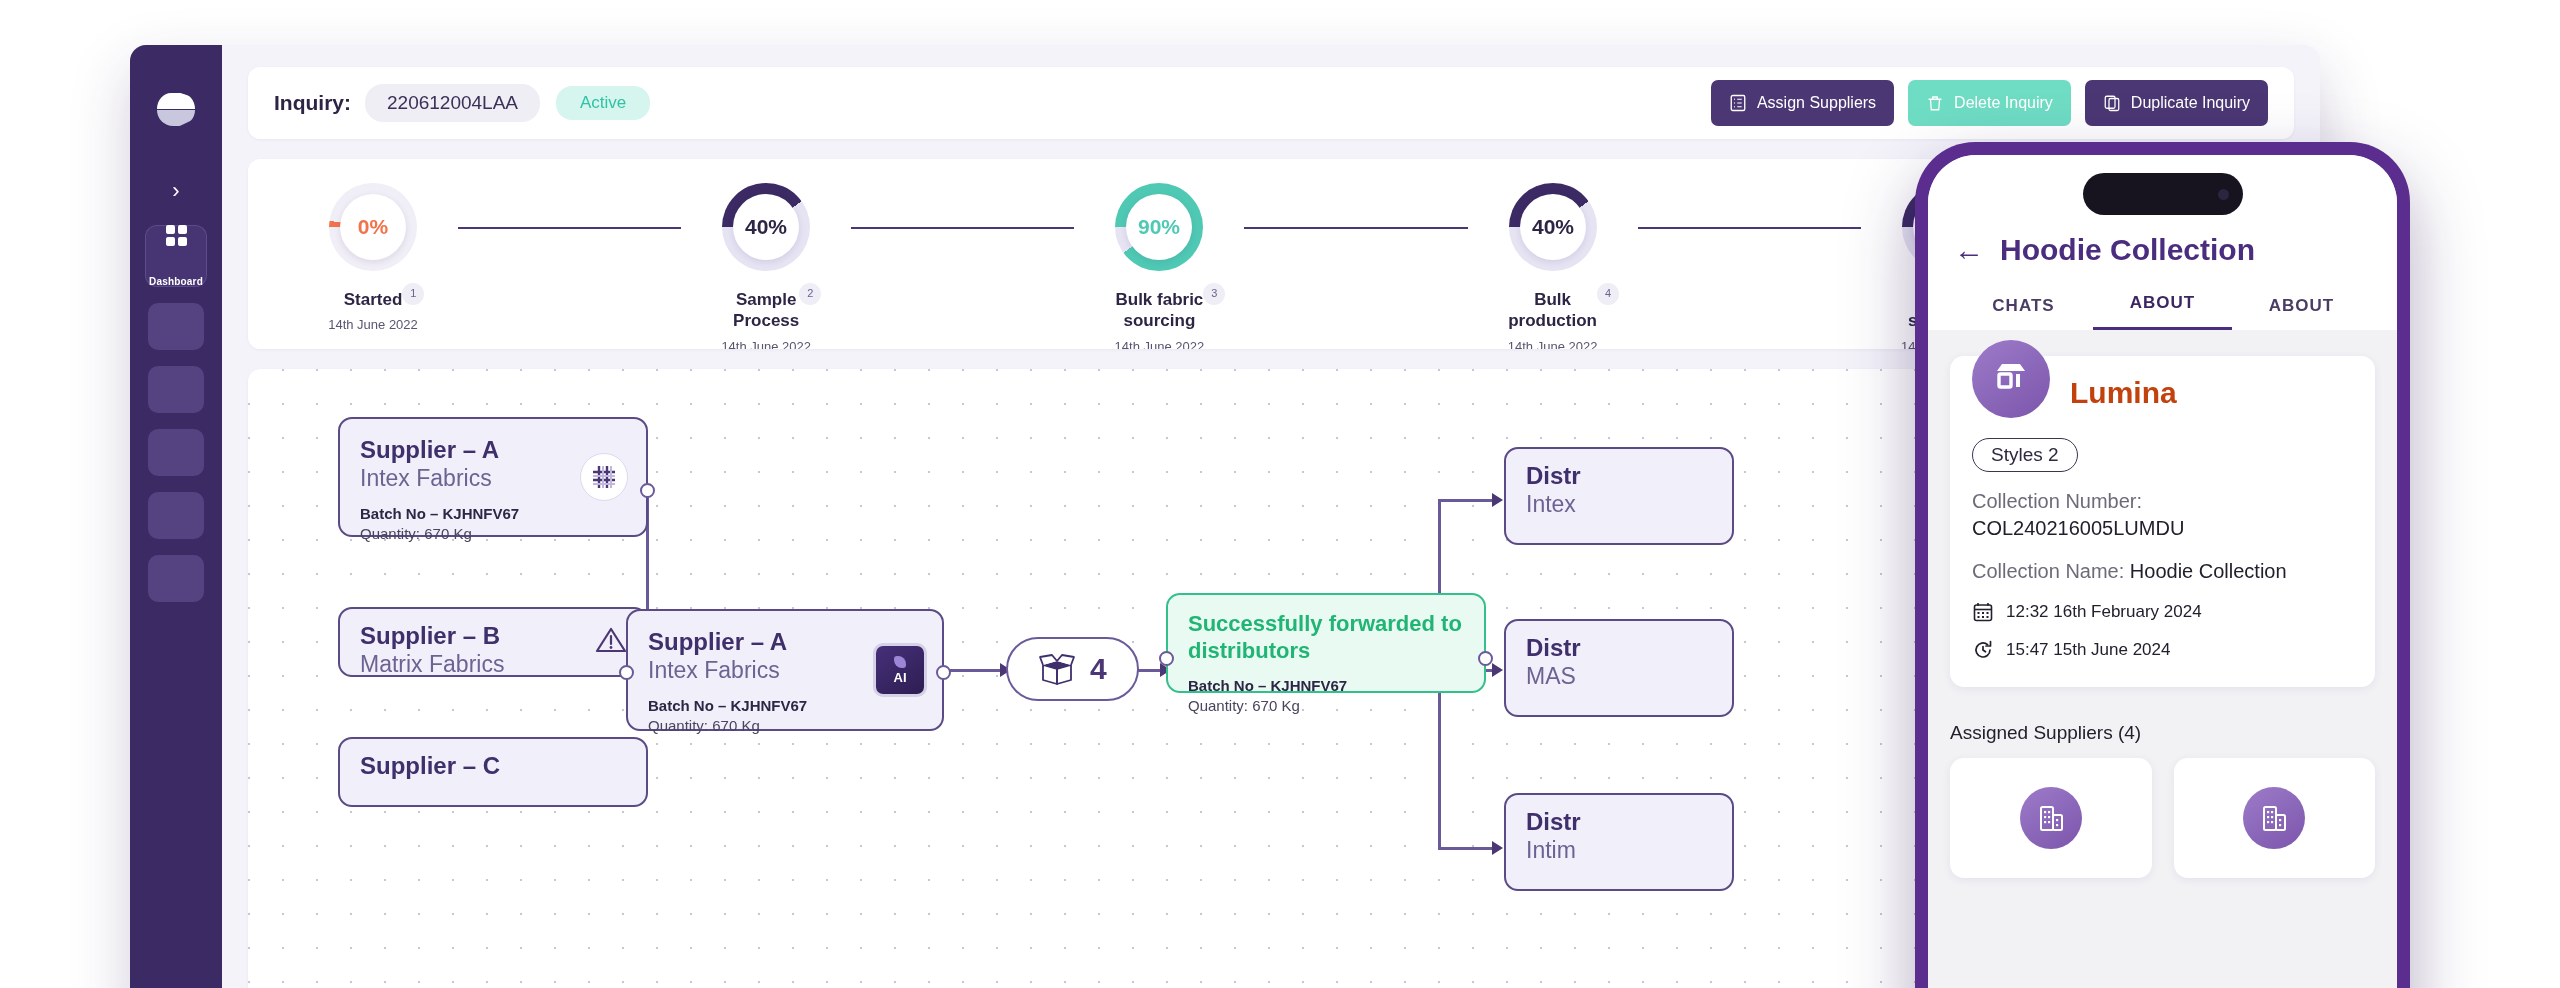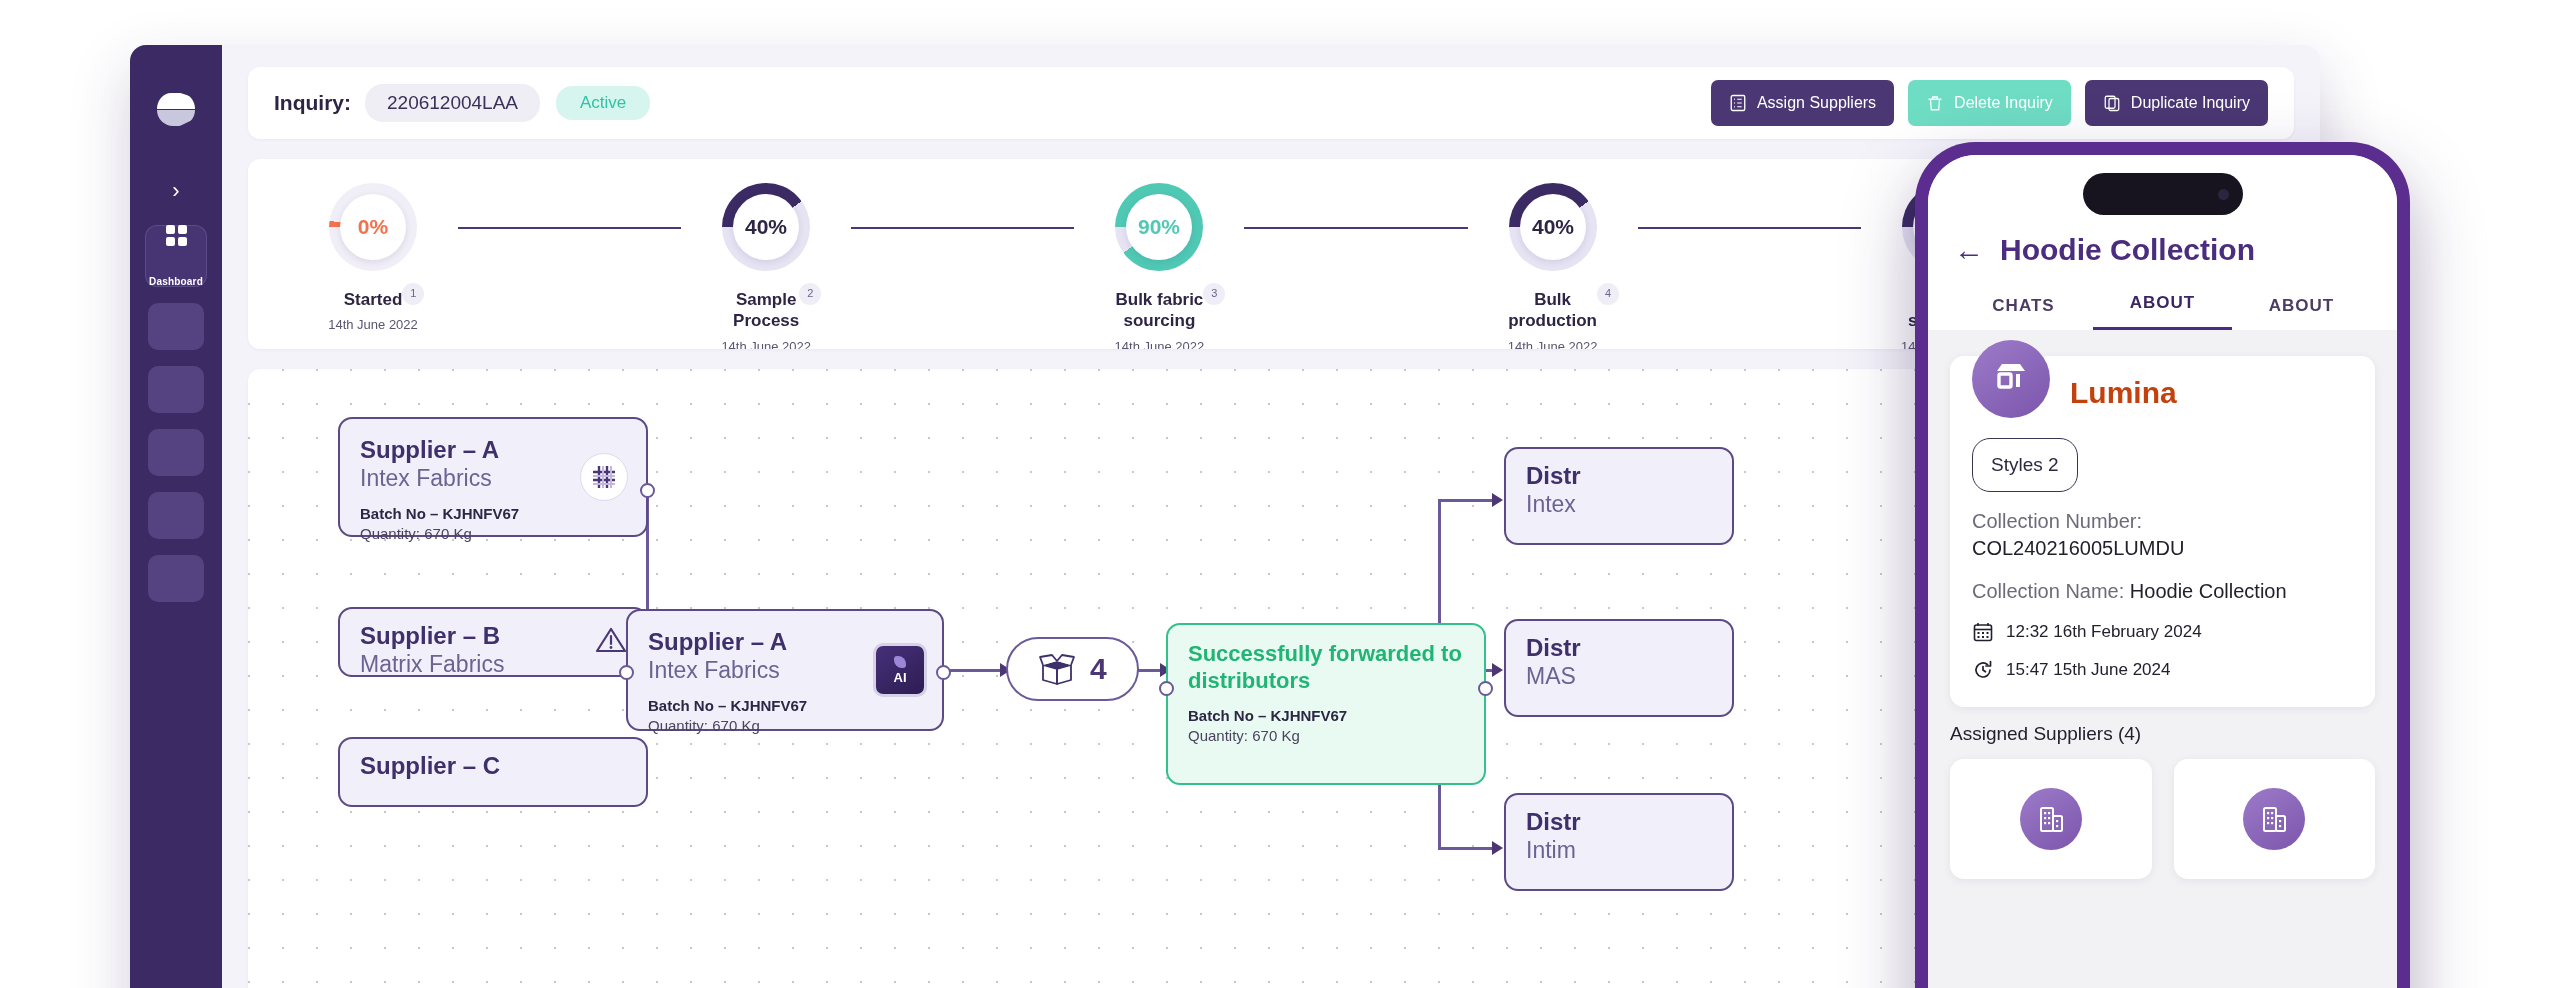--- a/index.html
+++ b/index.html
@@ -192,27 +192,27 @@
   }
   #ph-store-row{ display:flex; align-items:center; gap:20px; margin-top:-38px;}
   .avatar{
     width:78px;height:78px;border-radius:50%;
     background:linear-gradient(145deg,#9d7bc9,#7b55ab);
     display:flex;align-items:center;justify-content:center;
   }
   #store-name{ font-size:30px;font-weight:bold;color:#c2410c; margin-top:28px;}
   #styles-pill{
     display:inline-block; margin-top:20px; border:1.5px solid #3c3450;
-    border-radius:18px; padding:15px 18px; font-size:19px; color:#2e2840;
+    border-radius:18px; padding:5px 18px; font-size:19px; color:#2e2840;
   }
   .kv{ margin-top:16px; font-size:20px; color:#6d6a7a; line-height:1.35;}
   .kv b{ color:#23202e; font-weight:normal;}
   .kv .val{ color:#23202e; display:block;}
   .meta{ display:flex; align-items:center; gap:12px; margin-top:16px; font-size:17px;color:#23202e;}
-  #assigned-title{ margin-top:16px; font-size:19px; color:#23202e;}
+  #assigned-title{ margin-top:35px; font-size:19px; color:#23202e;}
   #supplier-cards{ display:flex; gap:22px; margin-top:14px;}
   .sup-card{
     flex:1; background:#fff; border-radius:14px; height:120px;
     display:flex;align-items:center;justify-content:center;
     box-shadow:0 2px 8px rgba(60,40,100,.08);
   }
   .sup-av{
     width:62px;height:62px;border-radius:50%;
     background:linear-gradient(145deg,#9d7bc9,#7b55ab);
     display:flex;align-items:center;justify-content:center;
@@ -403,21 +403,21 @@
         <svg width="38" height="34" viewBox="0 0 38 34">
           <path d="M5 13 L19 9 L33 13 L19 17 Z" fill="#3f2f6b"></path>
           <path d="M5 13 V28 L19 32 V17 Z" fill="none" stroke="#3f2f6b" stroke-width="1.8" stroke-linejoin="round"></path>
           <path d="M33 13 V28 L19 32 V17 Z" fill="none" stroke="#3f2f6b" stroke-width="1.8" stroke-linejoin="round"></path>
           <path d="M5 13 L2 5 L14 3 L19 9" fill="#fff" stroke="#3f2f6b" stroke-width="1.8" stroke-linejoin="round"></path>
           <path d="M33 13 L36 5 L24 3 L19 9" fill="#fff" stroke="#3f2f6b" stroke-width="1.8" stroke-linejoin="round"></path>
         </svg>
         <span class="cnt">4</span>
       </div>
 
-      <div class="node green" style="left:918px;top:254px;width:320px;height:162px;">
+      <div class="node green" style="left:918px;top:224px;width:320px;height:100px;">
         <div class="nm" style="font-size:22px;">Successfully forwarded to distributors</div>
         <div class="batch">Batch No – KJHNFV67</div>
         <div class="qty">Quantity: 670 Kg</div>
         <div class="port" style="left:-9px;top:56px;"></div>
         <div class="port" style="right:-9px;top:56px;"></div>
       </div>
 
       <div class="node" style="left:1256px;top:78px;width:230px;height:98px;padding-top:12px;">
         <div class="nm">Distr</div>
         <div class="sub">Intex</div>

